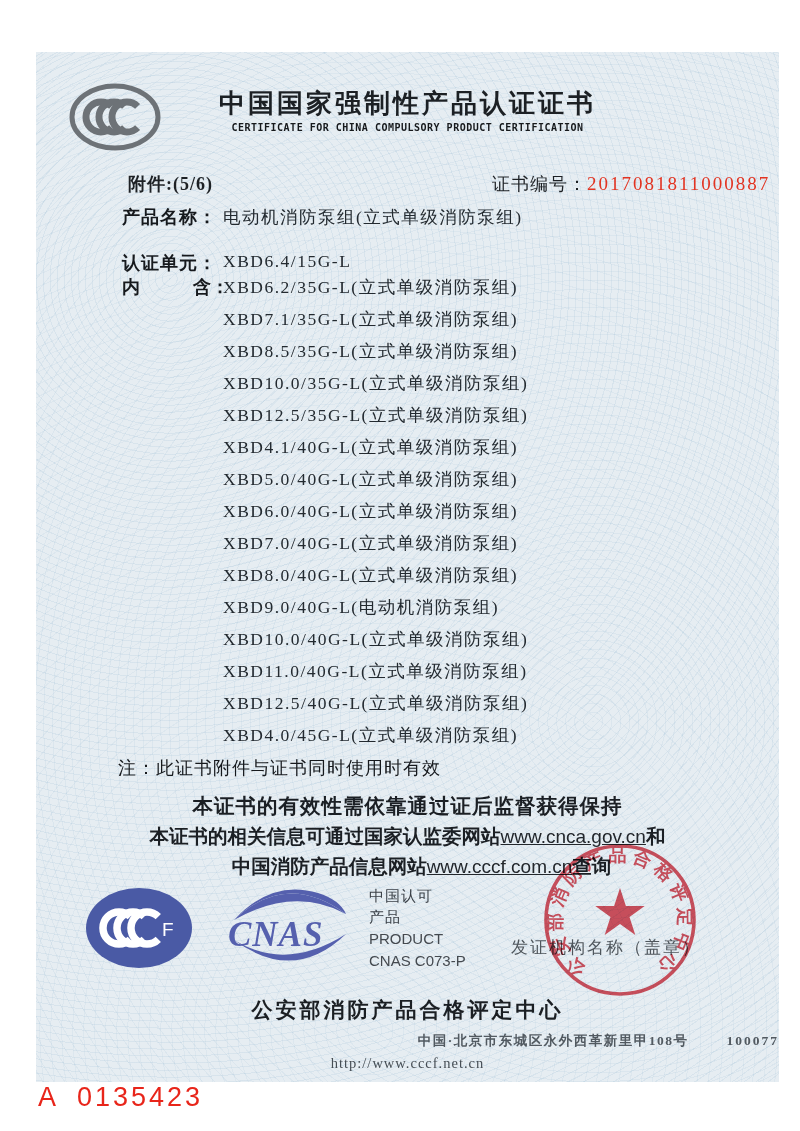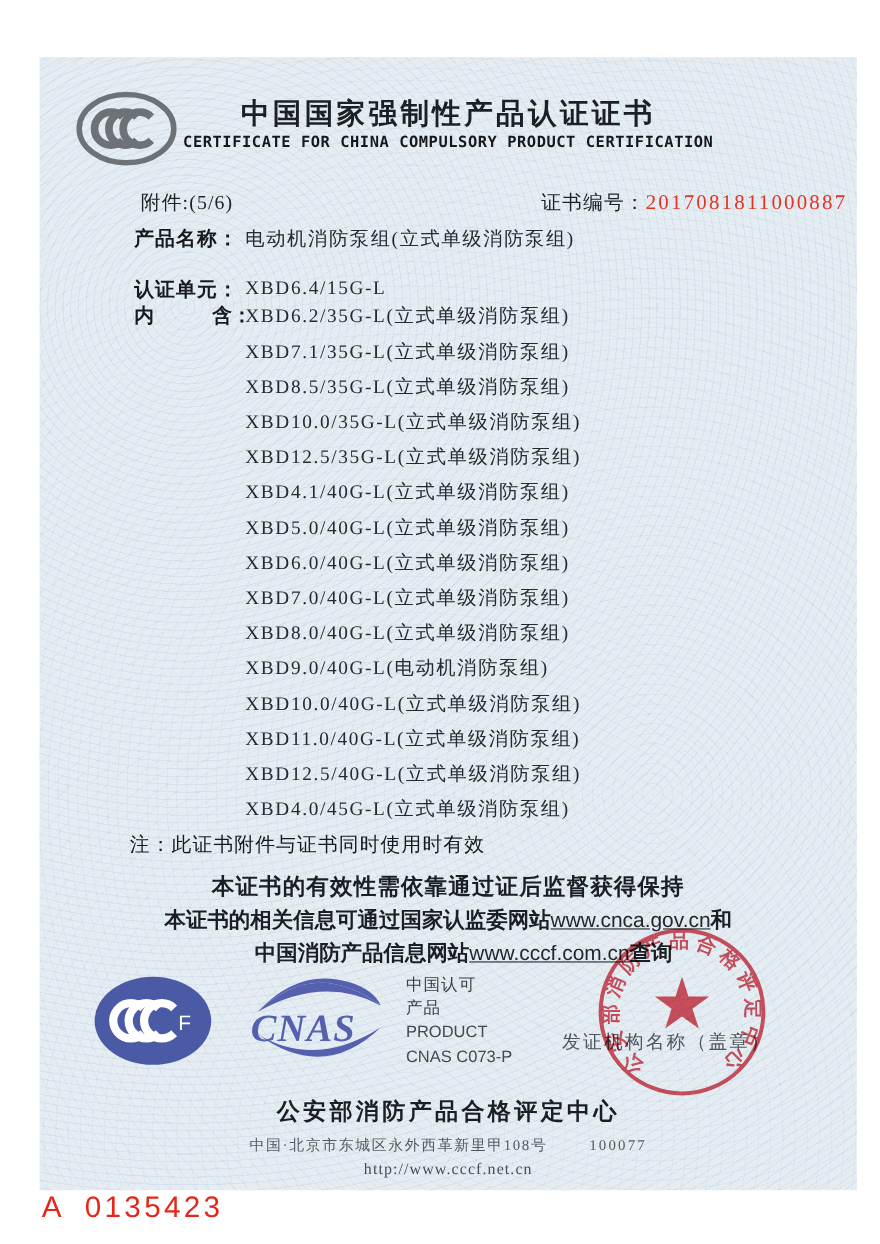--- a/index.html
+++ b/index.html
@@ -15,24 +15,24 @@
   }
   .abs { position: absolute; }
   .ccc-logo { left: 32px; top: 30px; width: 94px; height: 70px; }
   .title-cn {
     left: 0; top: 34px; width: 100%; text-align: center;
     font-size: 26px; font-weight: bold; letter-spacing: 3px; color: #1c2024;
   }
   .title-en {
     left: 0; top: 70px; width: 100%; text-align: center;
     font-family: "DejaVu Sans Mono", monospace;
-    font-size: 14px; font-weight: bold; letter-spacing: 0.5px; color: #16191c;
+    font-size: 10px; font-weight: bold; letter-spacing: 0.5px; color: #16191c;
   }
   .meta-row { left: 0; top: 120px; width: 100%; height: 26px; font-size: 18px; color: #1d2125; }
-  .attachment { position: absolute; left: 92px; top: 0; letter-spacing: 1px; }
+  .attachment { position: absolute; left: 92px; top: 0; letter-spacing: 1px; font-weight: bold; }
   .certno-wrap { position: absolute; left: 456px; top: 0; }
   .certno-label { letter-spacing: 1px; }
   .certno-value { color: #e23422; font-size: 19px; letter-spacing: 2px; }
   .field-label { position: absolute; left: 86px; font-size: 18px; letter-spacing: 1px; color: #16191d; font-weight: 600; }
   .field-value { position: absolute; left: 187px; font-size: 17.5px; letter-spacing: 1.5px; color: #232a30; }
   .row-product { top: 153px; height: 26px; }
   .row-unit    { top: 189px; height: 26px; margin-top: 10px; }
   .inc-label-a { position: absolute; left: 86px; top: 223px; font-size: 18px; font-weight: 600; color: #16191d; }
   .inc-label-b { position: absolute; left: 157px; top: 223px; font-size: 18px; font-weight: 600; color: #16191d; }
   .includes-col { position: absolute; left: 187px; top: 219px; }
@@ -49,22 +49,22 @@
   .cnas-logo { left: 184px; top: 832px; width: 140px; height: 86px; }
   .accr-text { left: 333px; top: 834px; width: 130px; color: #3a4047; }
   .accr-text .cn { font-size: 15px; line-height: 21px; letter-spacing: 1px; font-family: Liberation Serif, serif; }
   .accr-text .en { font-family: "Liberation Sans", "DejaVu Sans", sans-serif; font-size: 15px; line-height: 22px; color: #44494f; }
   .seal-caption { left: 463px; top: 884px; width: 260px; font-size: 17px;
     letter-spacing: 2px; color: #4e555b; margin-left: 12px; }
   .stamp { left: 498px; top: 782px; width: 172px; height: 172px;
     mix-blend-mode: multiply; opacity: 0.9; }
   .issuer-name { left: 0; top: 944px; width: 100%; text-align: center;
     font-size: 21px; font-weight: bold; letter-spacing: 3px; color: #1b1f23; }
-  .issuer-addr { left: 0; top: 980px; width: 100%; text-align: center;
-    font-size: 13.5px; letter-spacing: 1.5px; color: #525a61; }
+  .issuer-addr { left: 0; top: 980px; width: 100%; text-align: right;
+    font-size: 13.5px; letter-spacing: 1.5px; color: #525a61; font-weight: bold; }
   .issuer-addr .post { margin-left: 38px; letter-spacing: 2px; }
   .issuer-site { left: 0; top: 1003px; width: 100%; text-align: center;
     font-size: 14.5px; letter-spacing: 1px; color: #454d54; font-family: Liberation Serif, serif; }
   .serial { position: absolute; left: 38px; top: 1082px;
     font-family: "Liberation Sans", "DejaVu Sans", sans-serif;
     font-size: 27px; color: #e8251a; letter-spacing: 1px; }
   .serial .num { margin-left: 20px; letter-spacing: 3px; }
 </style>
 </head>
 <body>

